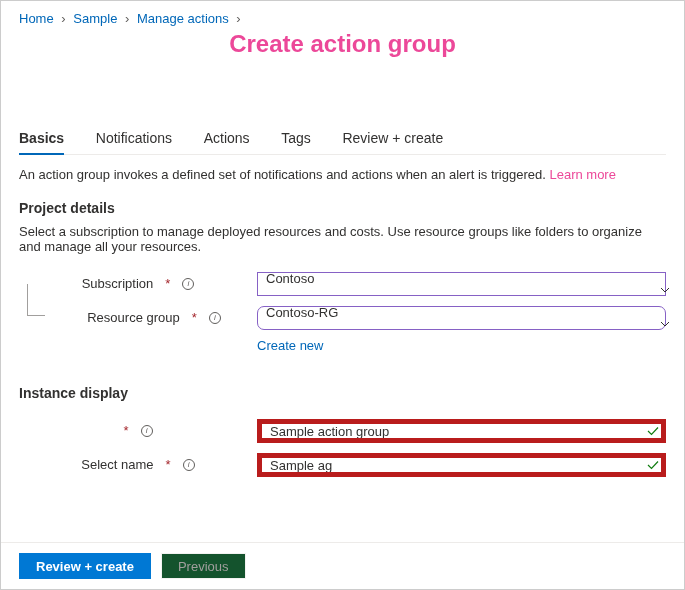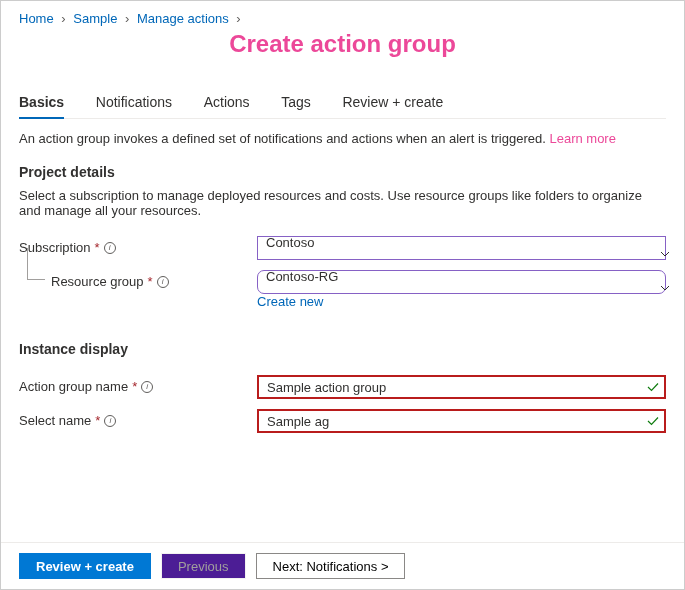--- a/index.html
+++ b/index.html
@@ -47,20 +47,21 @@
     display: inline-block;
     padding: 6px 0 8px 0;
     margin-right: 28px;
     font-size: 14px;
     color: #323130;
     cursor: pointer;
     position: relative;
   }
   .tab.active {
     font-weight: 600;
+    margin-top: 36px;
   }
   .tab.active::after {
     content: "";
     position: absolute;
     left: 0; right: 0; bottom: -1px;
     height: 2px;
     background: #0067b8;
   }
   .description {
     font-size: 13px;
@@ -83,21 +84,22 @@
     align-items: flex-start;
     margin-bottom: 10px;
   }
   .form-label {
     width: 238px;
     flex-shrink: 0;
     font-size: 13px;
     padding-top: 4px;
     display: flex;
     align-items: center;
-    gap: 4px;
+    gap: 12px;
+    justify-content: center;
   }
   .form-label.nested {
     padding-left: 32px;
     position: relative;
   }
   .nest-connector {
     position: absolute;
     left: 8px;
     top: -22px;
     width: 18px;
@@ -151,31 +153,31 @@
     right: 6px;
     top: 50%;
     transform: translateY(-50%);
     color: #107c10;
   }
   .check-icon svg { display: block; }
   .input-wrap { position: relative; }
   .input-wrap input {
     width: 100%;
     height: 24px;
-    border: 2px solid #b91c1c;
+    border: 5px solid #b91c1c;
     background: #fff;
     font-size: 13px;
     padding: 0 26px 0 8px;
     font-family: inherit;
     color: #323130;
   }
   .sublink {
     font-size: 13px;
     color: #0067b8;
-    margin-top: 0;
+    margin-top: 8px;
     cursor: pointer;
     display: inline-block;
   }
   .hint {
     font-size: 12px;
     color: #605e5c;
     margin-top: 2px;
   }
   .section-gap { height: 22px; }
   .footer {
@@ -198,21 +200,21 @@
     display: inline-flex;
     align-items: center;
   }
   .btn.primary {
     background: #0078d4;
     border-color: #0078d4;
     color: #fff;
     font-weight: 600;
   }
   .btn.disabled {
-    background: #4c1d95;
+    background: #14532d;
     border-color: #f3f2f1;
     color: #a19f9d;
     cursor: default;
   }
 </style>
 </head>
 <body>
 
 <div class="content">
 
@@ -281,21 +283,20 @@
     </div>
   </div>
 
   <div class="section-gap"></div>
 
   <div class="section-title">Instance display</div>
   <div style="height:10px"></div>
 
   <div class="form-row">
     <div class="form-label">
-      <span>Action group name</span>
       <span class="req">*</span>
       <span class="info-icon">i</span>
     </div>
     <div class="form-control-wrap">
       <div class="input-wrap">
         <input type="text" value="Sample action group" style="">
         <span class="check-icon">
           <svg width="14" height="14" viewBox="0 0 14 14">
               <path d="M2 7 L5.5 10.5 L12 3.5" stroke="#107c10" stroke-width="1.2" fill="none"></path>
             </svg>
@@ -320,14 +321,13 @@
         </span>
       </div>
     </div>
   </div>
 
 </div>
 
 <div class="footer">
   <button class="btn primary">Review + create</button>
   <button class="btn disabled">Previous</button>
-  <button class="btn">Next: Notifications &gt;</button>
 </div>
 
 </body></html>

